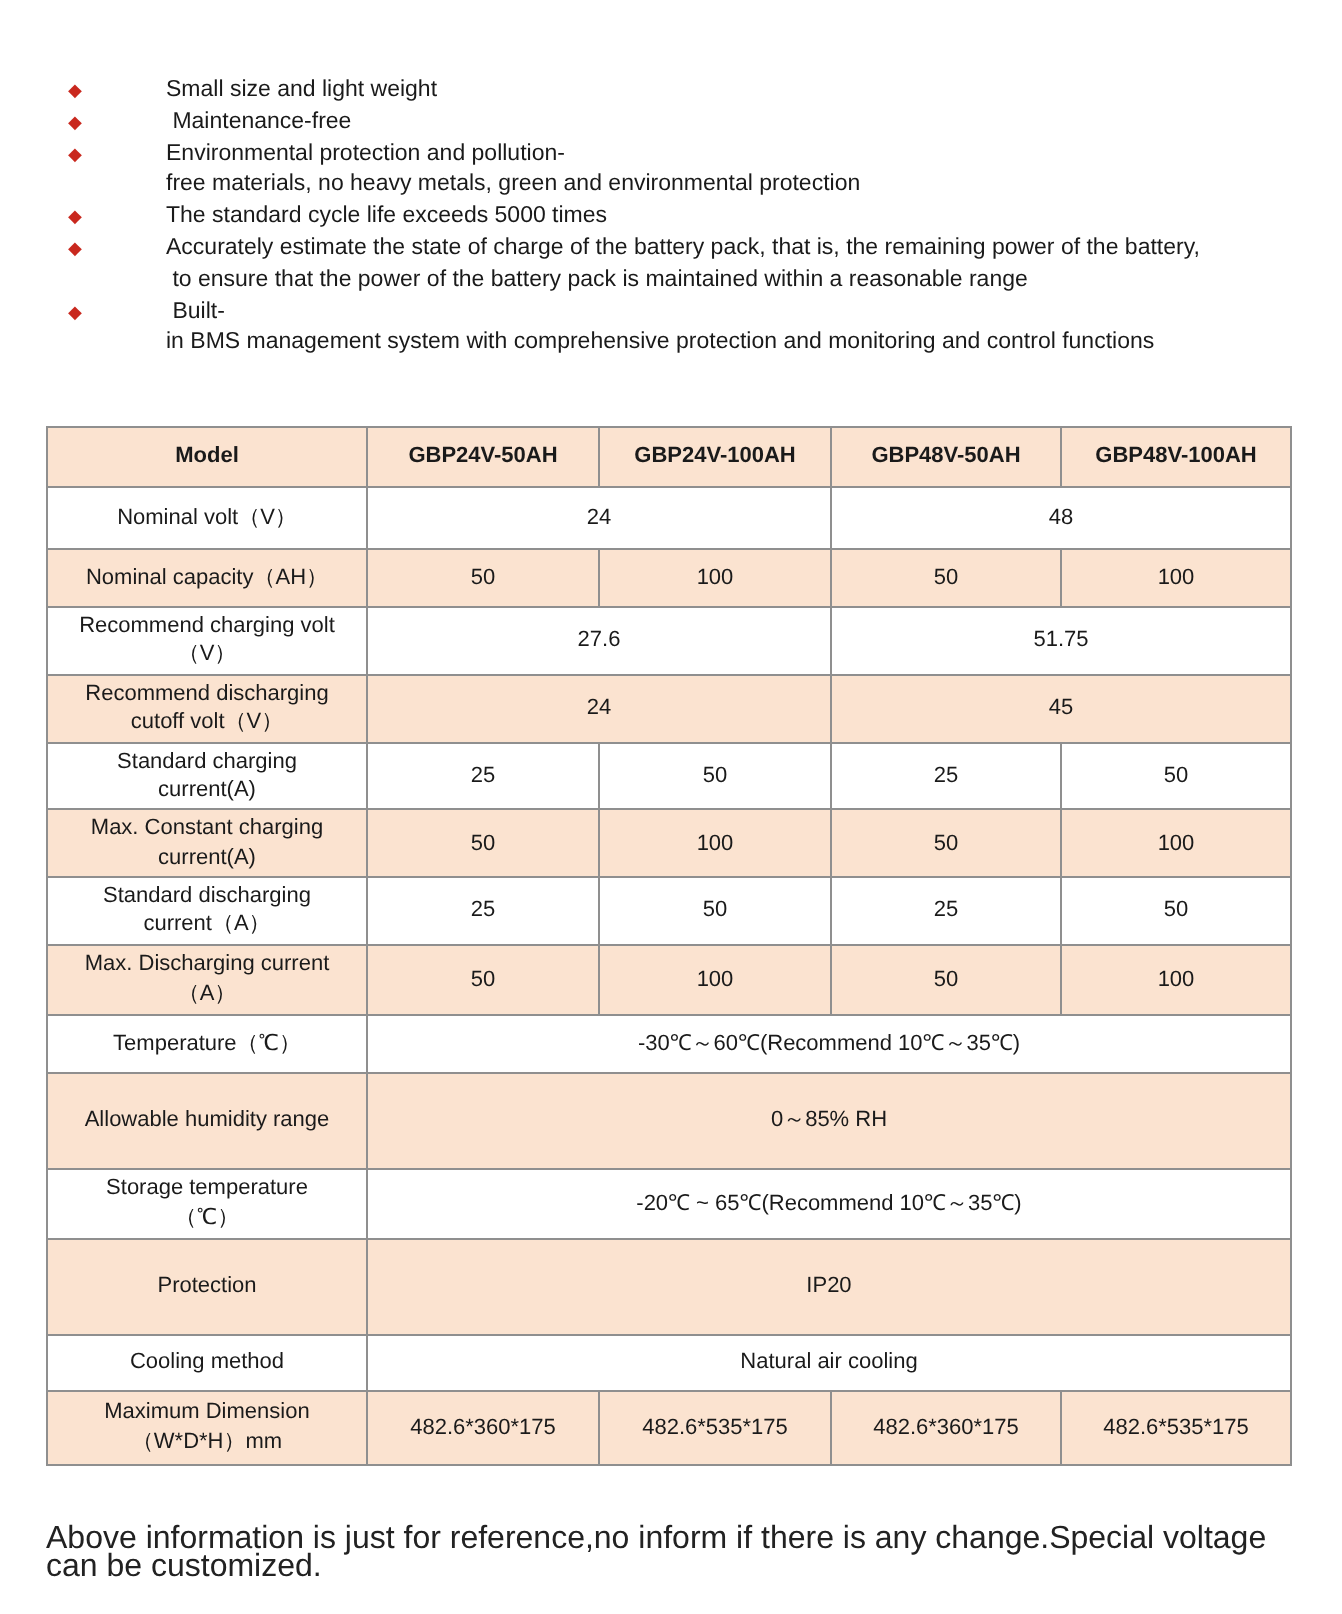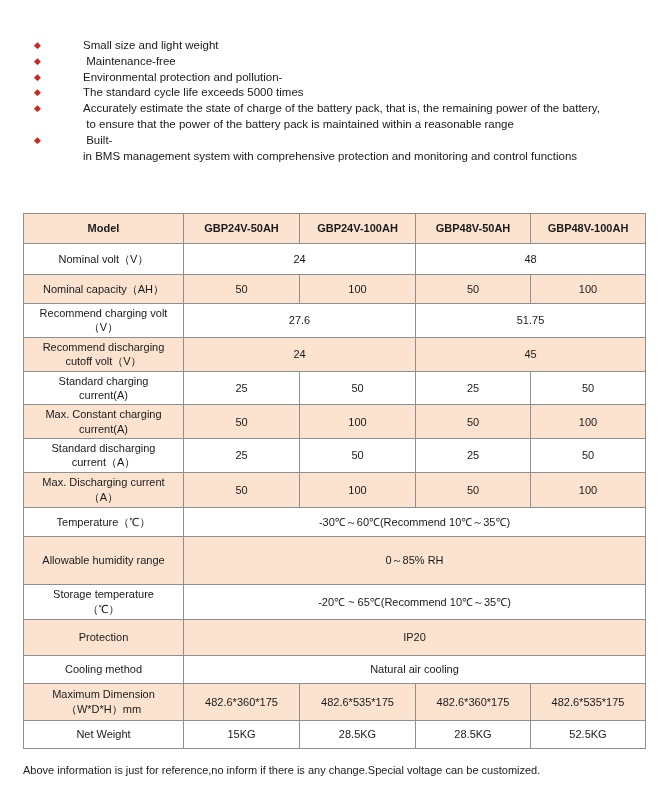--- a/index.html
+++ b/index.html
@@ -35,38 +35,38 @@
   }
   table.spec tr:nth-child(odd) { background:#fbe3d0; }
   table.spec tr:nth-child(even) { background:#ffffff; }
   table.spec th { font-weight:bold;margin-top:25px; }
   td.mid, th.mid { border-right:2px solid #636363; }
   td.rowlabel { white-space:pre-line; }
 
   
   .footer-note {
     position:absolute; top:763px; left:23px; width:630px;
-    margin:0; font-size:11px; line-height:14px; color:#222222;
+    margin:0; font-size:16px; line-height:14px; color:#222222;
   }
 </style>
 </head>
 <body>
 
 <ul class="features">
   <li class="feature">
     <span class="bullet">◆</span>
     <span class="feature-text"><span class="fline">Small size and light weight</span></span>
   </li>
   <li class="feature">
     <span class="bullet">◆</span>
     <span class="feature-text"><span class="fline"> Maintenance-free</span></span>
   </li>
   <li class="feature">
     <span class="bullet">◆</span>
-    <span class="feature-text"><span class="fline">Environmental protection and pollution-</span></span>
+    <span class="feature-text"><span class="fline">Environmental protection and pollution-</span><span class="fline">free materials, no heavy metals, green and environmental protection</span></span>
   </li>
   <li class="feature">
     <span class="bullet">◆</span>
     <span class="feature-text"><span class="fline">The standard cycle life exceeds 5000 times</span></span>
   </li>
   <li class="feature">
     <span class="bullet">◆</span>
     <span class="feature-text"><span class="fline">Accurately estimate the state of charge of the battery pack, that is, the remaining power of the battery,</span><span class="fline"> to ensure that the power of the battery pack is maintained within a reasonable range</span></span>
   </li>
   <li class="feature">
@@ -153,39 +153,32 @@
   </tr>
   <tr style="height:48px">
     <td class="rowlabel">Allowable humidity range</td>
     <td colspan="4">0～85% RH</td>
   </tr>
   <tr style="height:35px">
     <td class="rowlabel">Storage temperature
 （℃）</td>
     <td colspan="4">-20℃ ~ 65℃(Recommend 10℃～35℃)</td>
   </tr>
-  <tr style="height:36px">
+  <tr style="height:48px">
     <td class="rowlabel">Protection</td>
     <td colspan="4">IP20</td>
   </tr>
   <tr style="height:28px">
     <td class="rowlabel">Cooling method</td>
     <td colspan="4">Natural air cooling</td>
   </tr>
   <tr style="height:37px">
     <td class="rowlabel">Maximum Dimension
 （W*D*H）mm</td>
     <td>482.6*360*175</td>
     <td class="mid">482.6*535*175</td>
     <td>482.6*360*175</td>
     <td>482.6*535*175</td>
   </tr>
-  <tr style="height:28px">
-    <td class="rowlabel">Net Weight</td>
-    <td>15KG</td>
-    <td class="mid">28.5KG</td>
-    <td>28.5KG</td>
-    <td>52.5KG</td>
-  </tr>
 </tbody>
   </table>
 
 <p class="footer-note">Above information is just for reference,no inform if there is any change.Special voltage can be customized.</p>
 
 </body></html>

